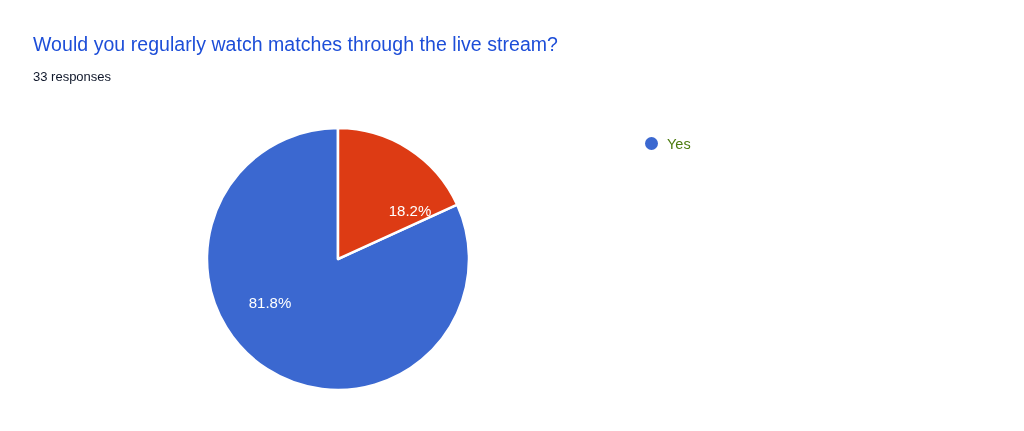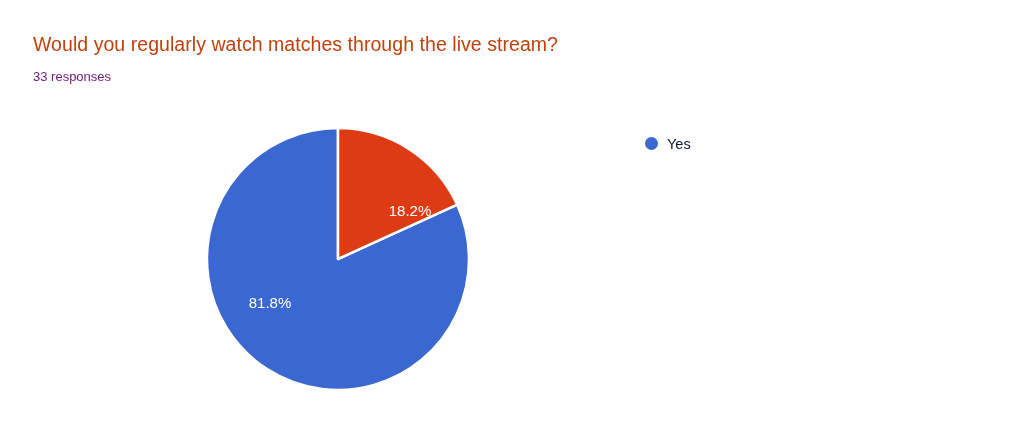--- a/index.html
+++ b/index.html
@@ -23,32 +23,32 @@
     height: 431px;
     background: #ffffff;
   }
 
   #chart-title {
     position: absolute;
     left: 33px;
     top: 31px;
     font-size: 19.5px;
     line-height: 26px;
-    color: #c2410c;
+    color: #1d4ed8;
     letter-spacing: 0.05px;
     white-space: nowrap;
   }
 
   #chart-subtitle {
     position: absolute;
     left: 33px;
     top: 68px;
     font-size: 13px;
     line-height: 18px;
-    color: #701a75;
+    color: #0f172a;
     white-space: nowrap;
   }
 
   #pie-wrap {
     position: absolute;
     left: 195px;
     top: 115px;
     width: 290px;
     height: 290px;
   }
@@ -81,21 +81,21 @@
   .legend-swatch {
     width: 13px;
     height: 13px;
     border-radius: 50%;
     flex: 0 0 auto;
   }
 
   .legend-label {
     margin-left: 9px;
     font-size: 14.5px;
-    color: #0f172a;
+    color: #4d7c0f;
     line-height: 16px;
     white-space: nowrap;
     text-align: right;
   }
 </style>
 </head>
 <body>
 
 <div id="chart-card">
 

